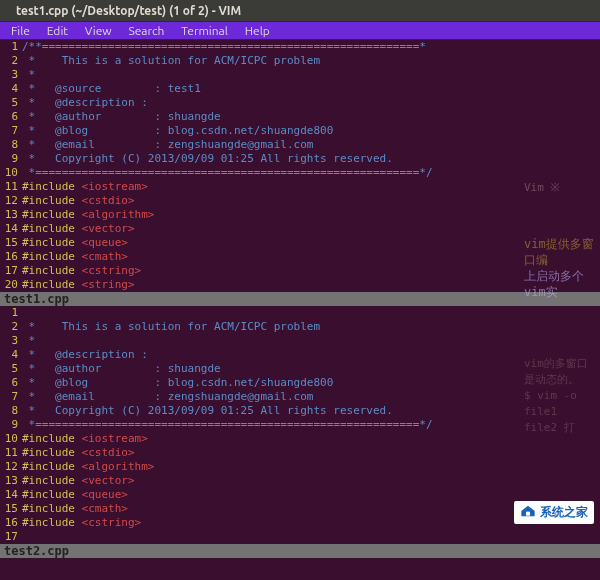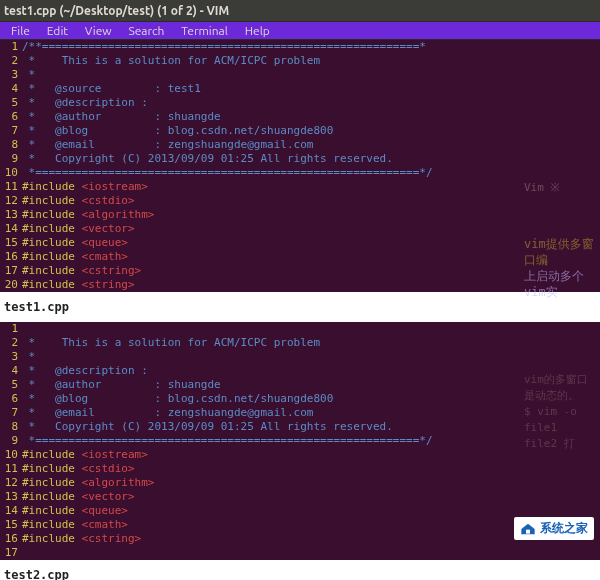--- a/index.html
+++ b/index.html
@@ -7,21 +7,21 @@
   width: 600px;
   height: 580px;
   font-family: "DejaVu Sans Mono", monospace;
   font-size: 11px;
   background: #3a0e2e;
   overflow: hidden;
 }
 .titlebar {
   background: #3b3b37;
   color: #dfdbd2;
-  padding: 4px 4px;
+  padding: 4px 16px;
   font-family: Ubuntu, sans-serif;
   font-size: 12px;
   font-weight: bold;
   border-bottom: 1px solid #2a2a28;
 }
 .menubar {
   background: #6d28d9;
   color: #dfdbd2;
   padding: 2px 4px;
   font-family: Ubuntu, sans-serif;
@@ -40,23 +40,23 @@
   padding-right: 4px;
   color: #d0c050;
   user-select: none;
 }
 .gutter div, .lines div { height: 14px; line-height: 14px; white-space: pre; }
 .lines { flex: 1; color: #c9c9c9; overflow: hidden; }
 .c-comment { color: #5b8cc6; }
 .c-keyword { color: #d0c050; }
 .c-string  { color: #d24a4a; }
 .statusbar {
-  background: #ffffff;
+  background: #737373;
   color: #222;
-  padding: 8px 4px;
+  padding: 0 4px;
   font-size: 12px;
   font-weight: bold;
 }
 .side-ghost {
   position: absolute;
   right: 0; top: 16px;
   width: 80px; height: 100%;
   color: #6a4a58;
   font-size: 11px;
   padding: 4px;
@@ -67,21 +67,21 @@
 .watermark {
   position: absolute;
   right: 6px; bottom: 20px;
   background: #fff;
   color: #1a62b8;
   font-family: Arial, sans-serif;
   font-size: 12px;
   font-weight: bold;
   padding: 3px 6px;
   border-radius: 2px;
-  display: flex; align-items: center; gap: 4px;
+  display: flex; align-items: flex-start; gap: 4px;
 }
 .watermark svg { width: 16px; height: 14px; }
 </style>
 </head>
 <body>
 
 <div class="titlebar">
   <span>test1.cpp (~/Desktop/test) (1 of 2) - VIM</span>
 </div>
 

